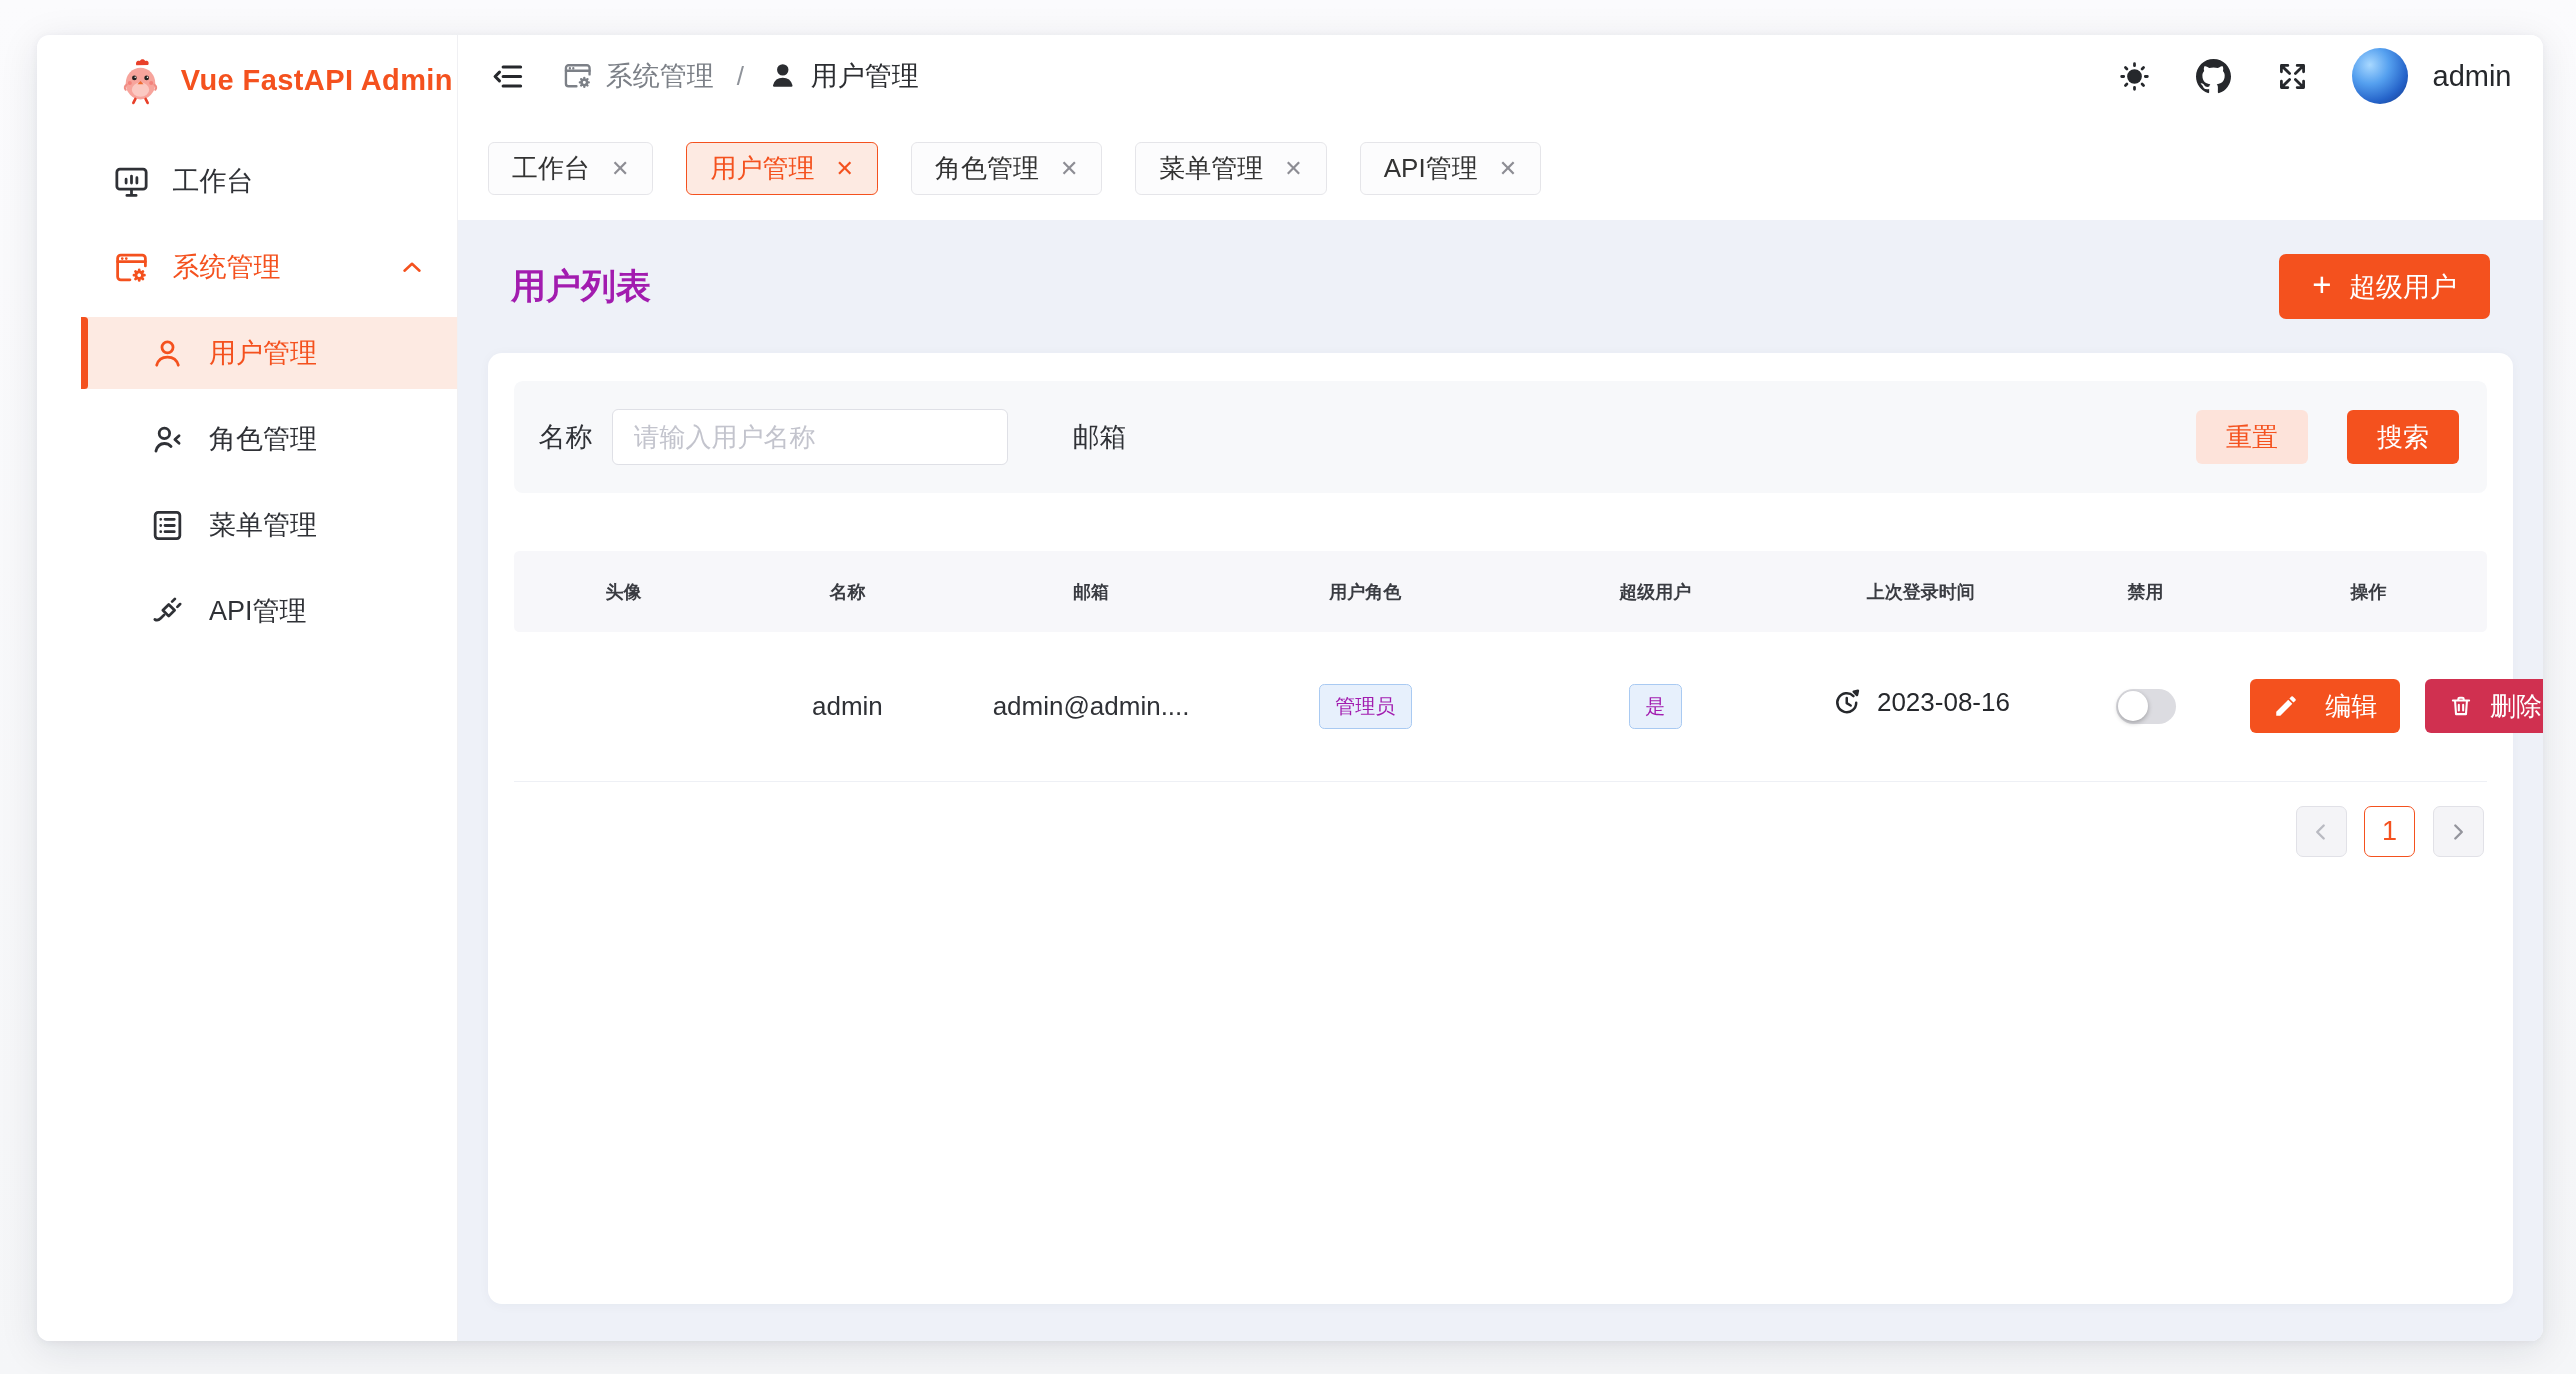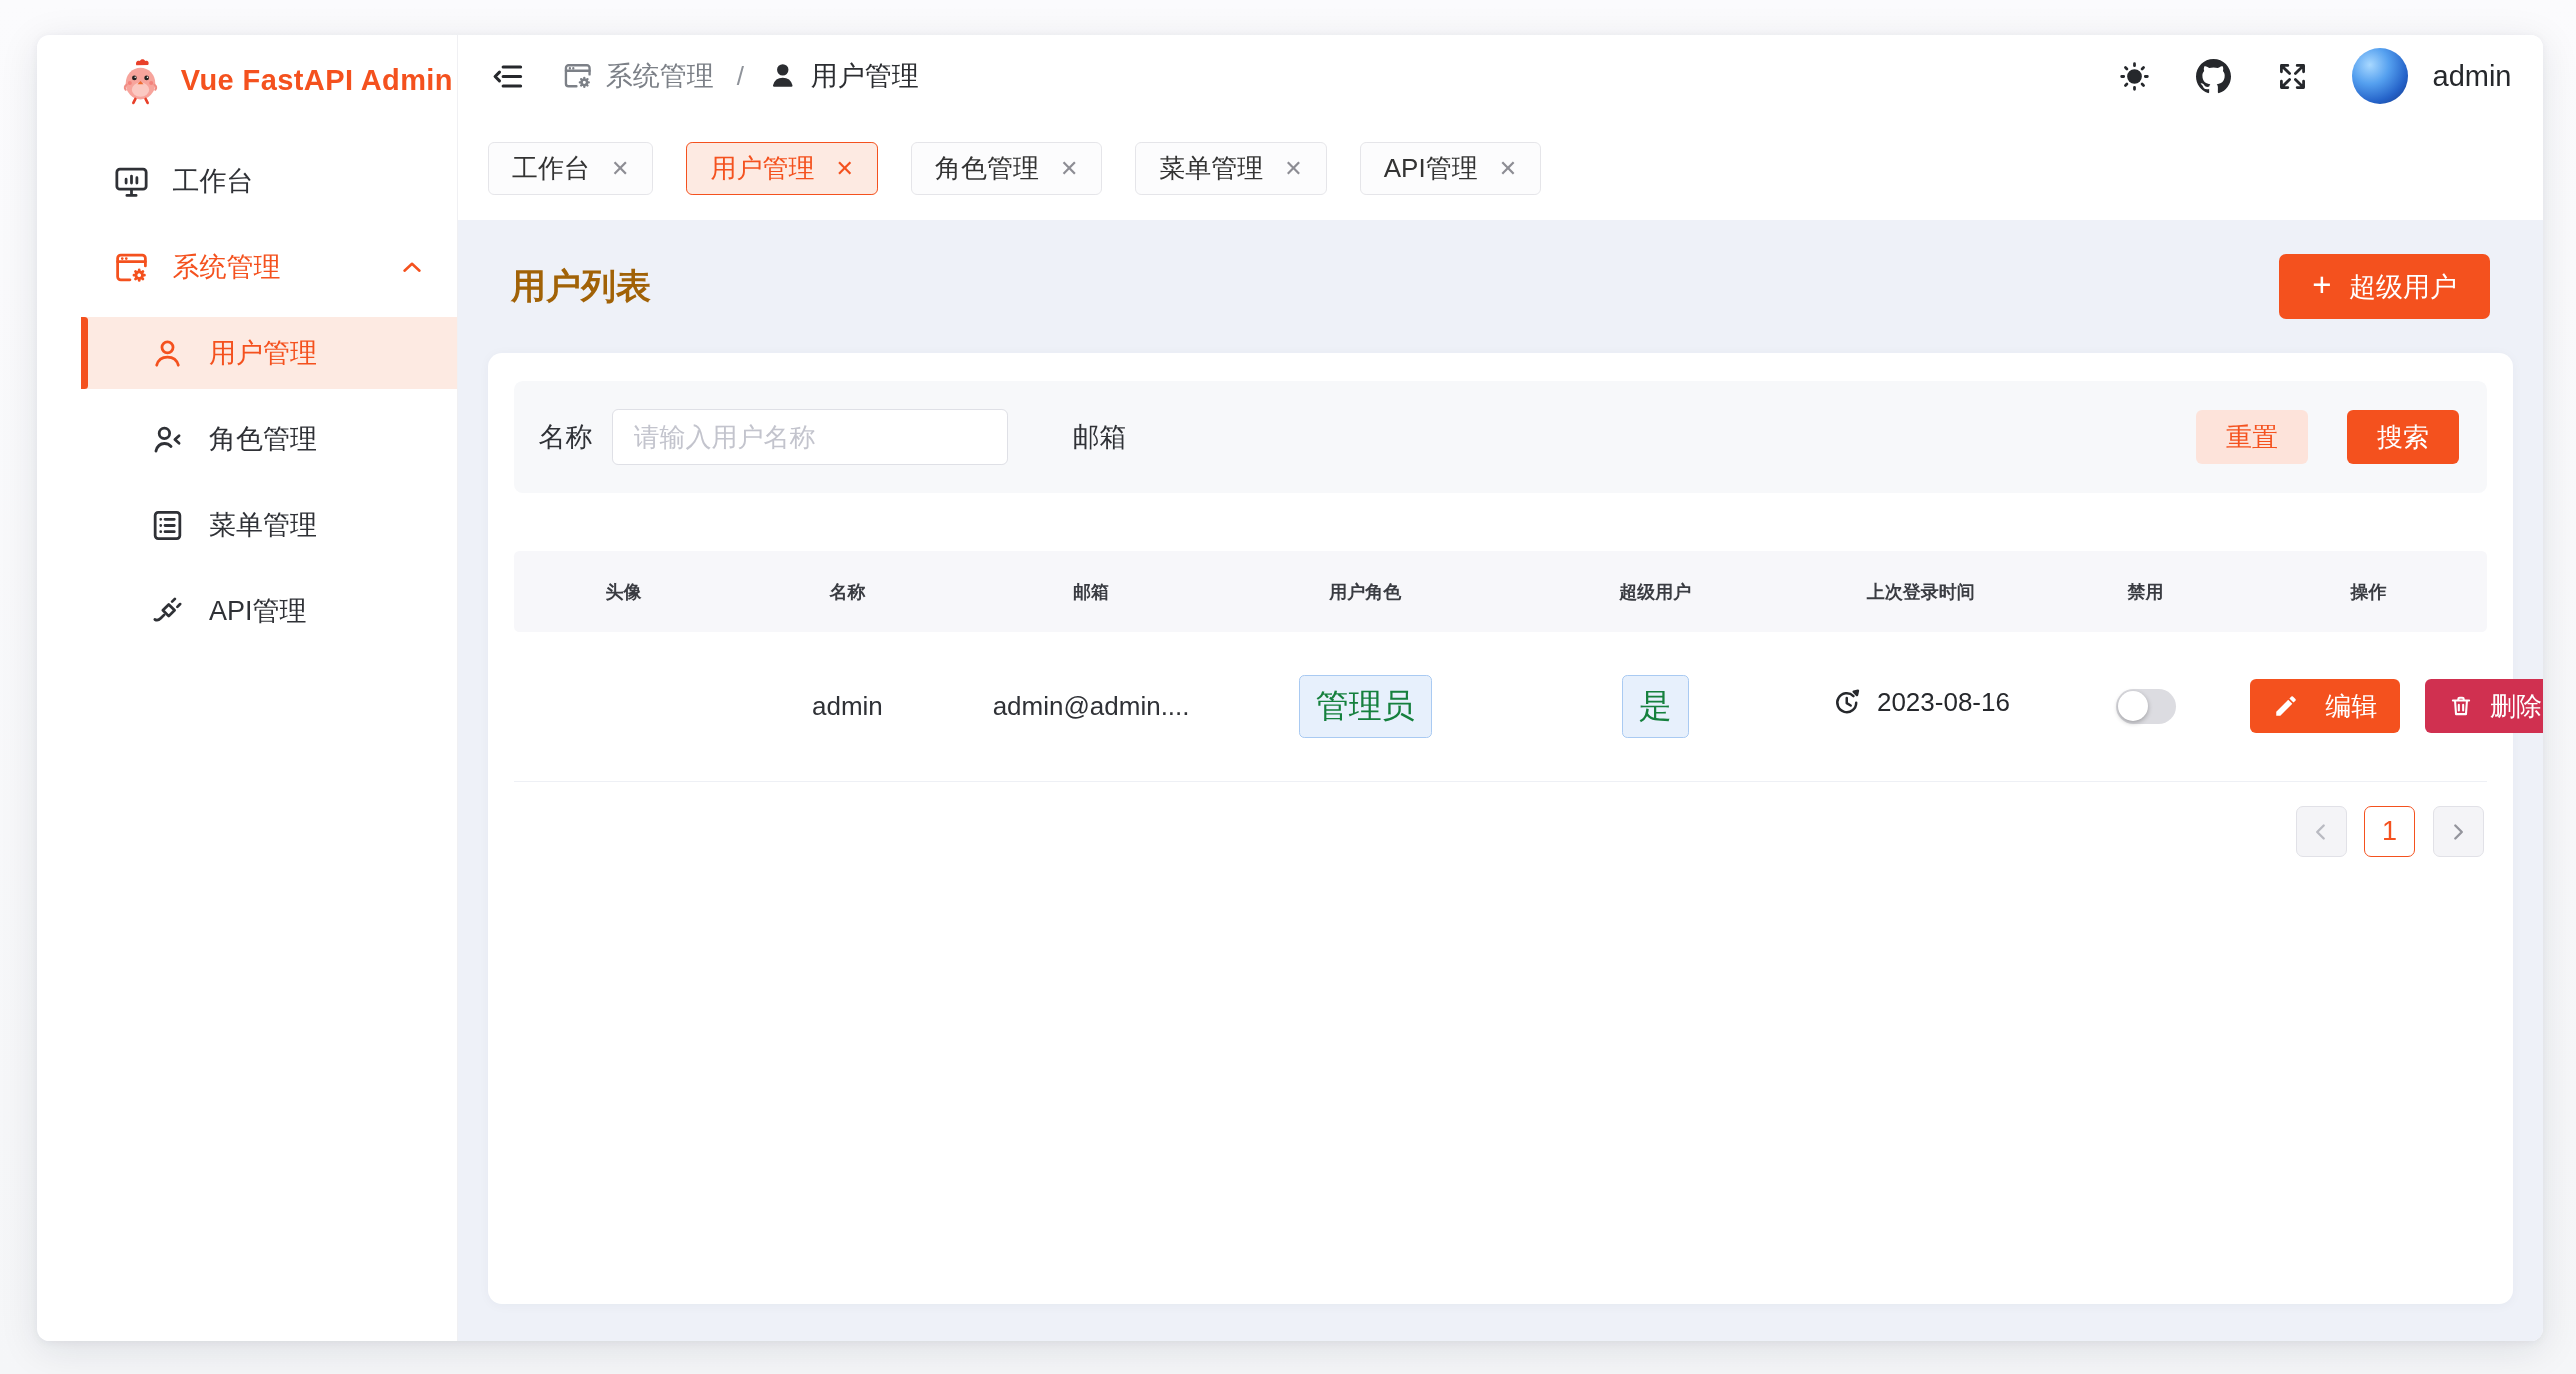--- a/index.html
+++ b/index.html
@@ -54,21 +54,21 @@
   .tab {
     height:53px; padding:0 23px; border:0.9px solid #e5e5e9; background:#fcfcfd;
     border-radius:6.1px; display:flex; align-items:center; gap:21px; font-size:26px; color:#333; cursor:pointer; white-space:nowrap;
   }
   .tab .tab-close { font-size:22px; color:#8d8d94; line-height:1; }
   .tab.active { background:#fdeae2; border-color:#f4511e; color:#f4511e; }
   .tab.active .tab-close { color:#f4511e; }
   
   .content { flex:1; min-height:0; background:#eef1f8; padding:0 30px; display:flex; flex-direction:column; }
   .title-row { height:133px; flex:none; display:flex; align-items:center; padding:0 23px; }
-  .page-title { font-size:35px; font-weight:600; color:#a16207; }
+  .page-title { font-size:35px; font-weight:600; color:#a21caf; }
   .btn { border:none; cursor:pointer; font-family:inherit; display:inline-flex; align-items:center; justify-content:center; }
   .btn-new { margin-left:auto; height:65px; padding:0 33px; background:#f4511e; color:#fff; border-radius:7px; font-size:27px; gap:17.5px; }
   .btn-new .plus { font-size:33px; font-weight:400; margin-top:-3.5px; }
   .card {
     flex:1; background:#fff; border-radius:14px; margin-bottom:37px; padding:28px 26px;
     display:flex; flex-direction:column; box-shadow:0 1.8px 10.5px rgba(30,40,70,.04);
   }
   
   .filter-panel {
     flex:none; height:112px; background:#f7f8fa; border-radius:8.8px;
@@ -88,22 +88,22 @@
   .user-table th {
     height:81px; background:#f7f7fa; font-size:18px; font-weight:600; color:#3a3c42; text-align:center; white-space:nowrap;
   }
   .user-table th:first-child { border-radius:5.3px 0 0 5.3px; }
   .user-table th:last-child { border-radius:0 5.3px 5.3px 0; }
   .user-table td {
     height:149px; text-align:center; font-size:26px; color:#2f3136;
     border-bottom:0.9px solid #eef0f5; white-space:nowrap;
   }
   .tag {
-    display:inline-block; padding:7.9px 15.8px; font-size:33px; border-radius:5.3px;
-    background:#e7f0fc; border:0.9px solid #a9caf2; color:#15803d;
+    display:inline-block; padding:7.9px 15.8px; font-size:20px; border-radius:5.3px;
+    background:#e7f0fc; border:0.9px solid #a9caf2; color:#a21caf;
   }
   .login-cell { display:inline-flex; align-items:center; gap:14px; color:#26282c; }
   .login-cell svg { width:31.5px; height:31.5px; }
   .switch { display:inline-block; width:60px; height:35px; border-radius:17.5px; background:#dcdce1; position:relative; cursor:pointer; vertical-align:middle; }
   .switch .knob {
     position:absolute; left:2.6px; top:2.6px; width:30px; height:30px; border-radius:50%;
     background:#fff; box-shadow:0 1.8px 5.3px rgba(0,0,0,.28);
   }
   .btn-edit { height:54px; padding:0 23px; background:#f4511e; color:#fff; border-radius:6.1px; font-size:26px; gap:26px; }
   .btn-delete { height:54px; padding:0 23px; background:#d03050; color:#fff; border-radius:6.1px; font-size:26px; gap:16px; margin-left:17.5px; }

